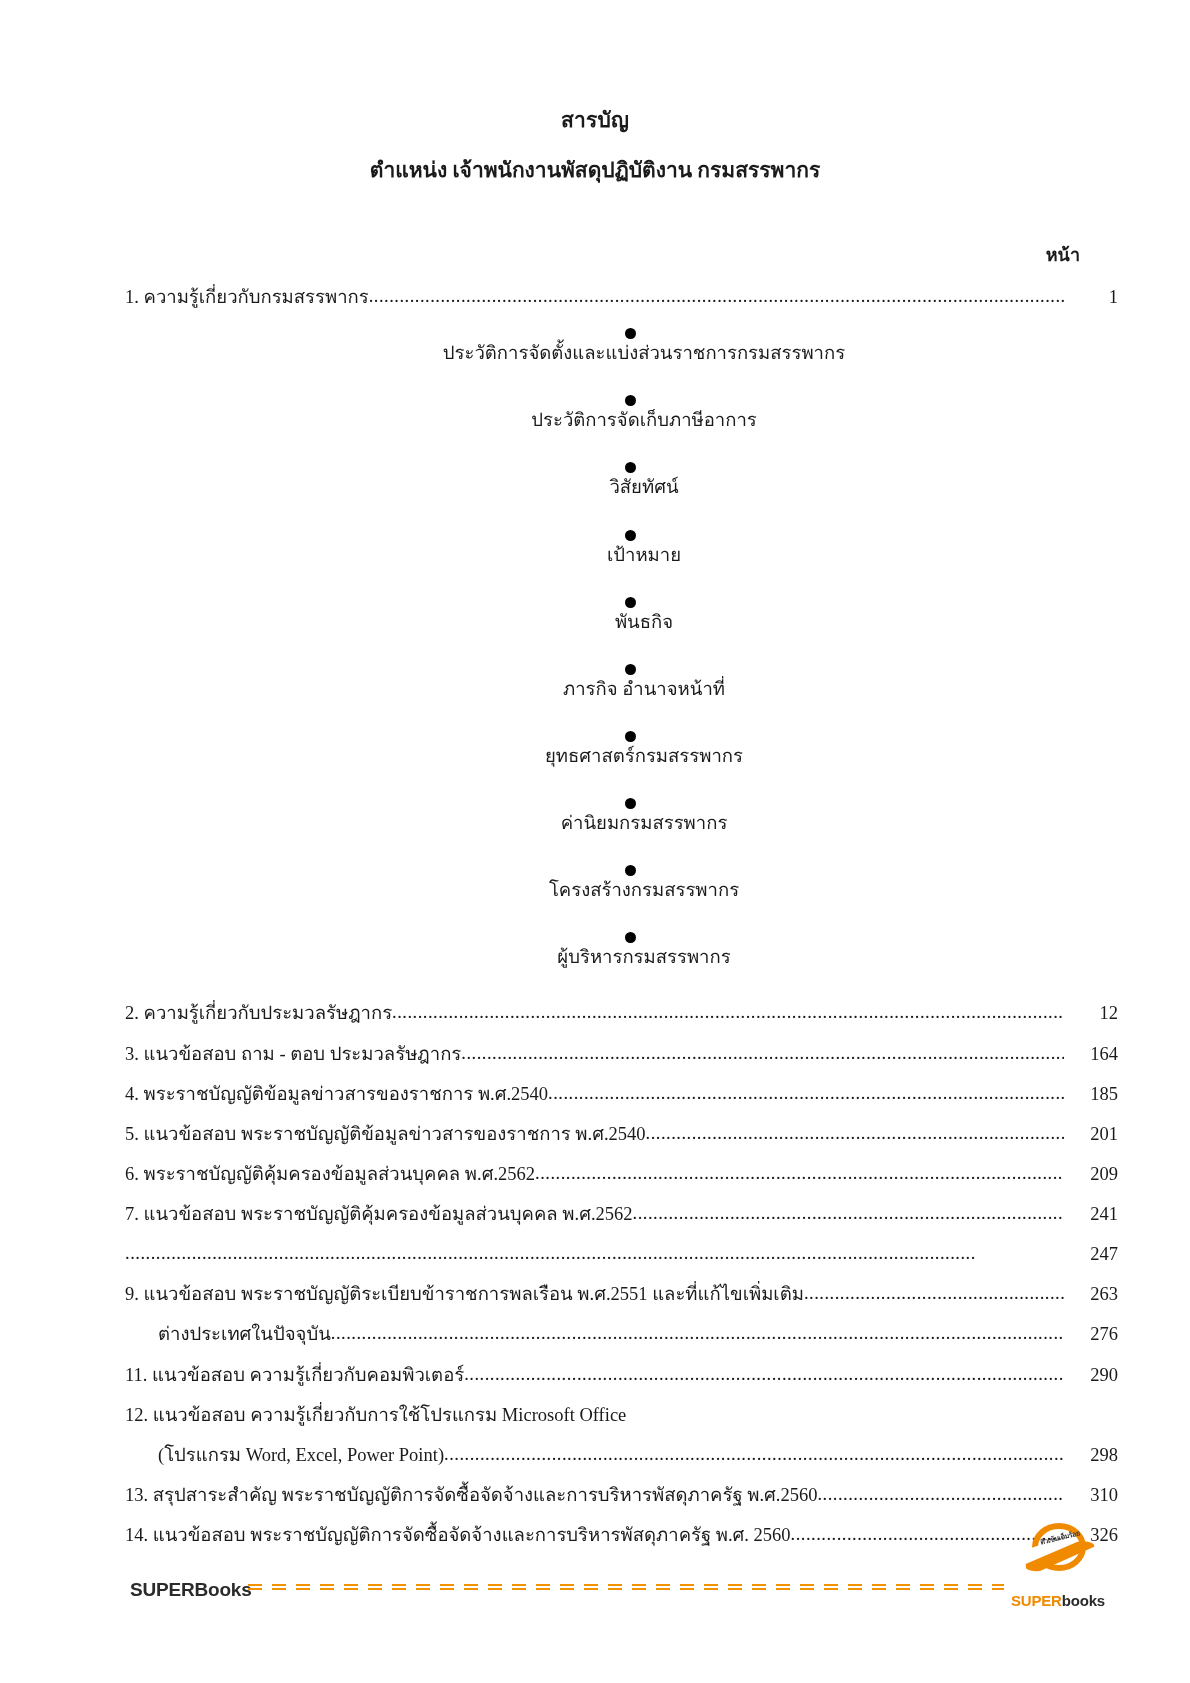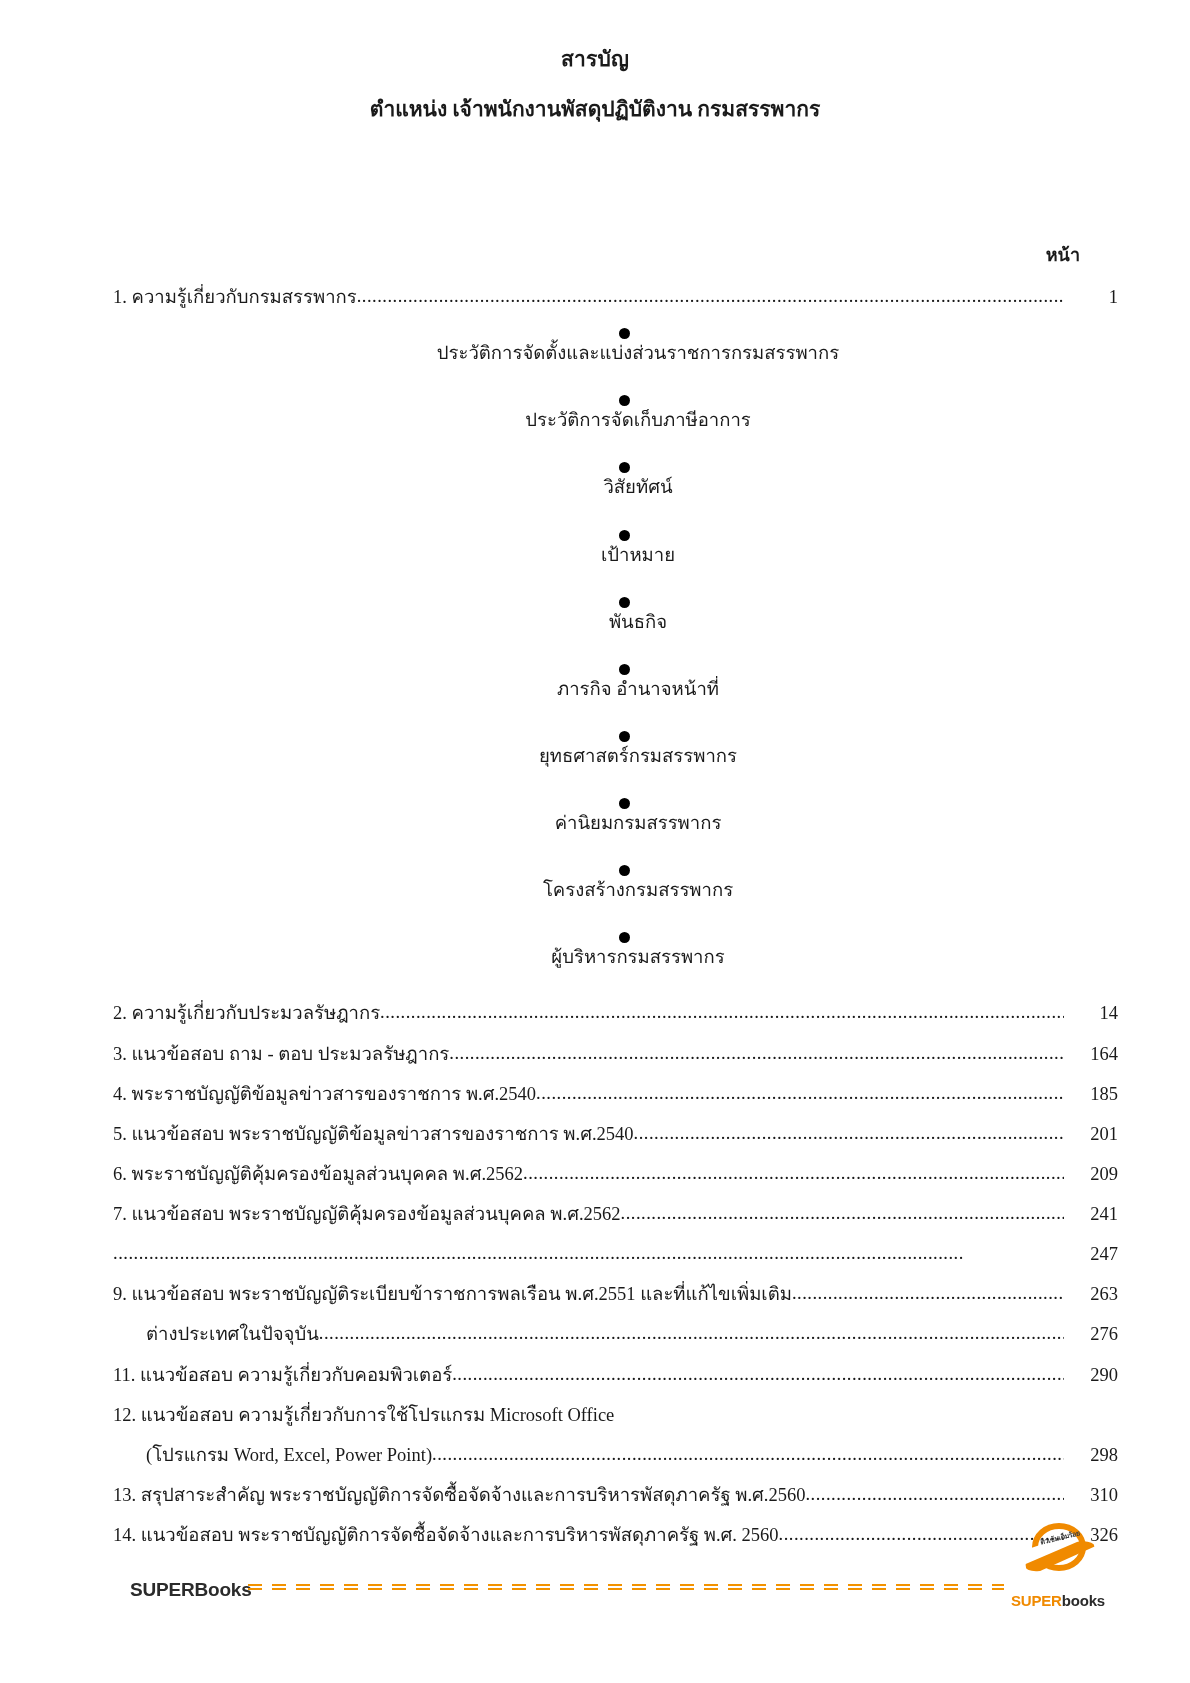--- a/index.html
+++ b/index.html
@@ -17,21 +17,21 @@
     height: 1683px;
     margin: 0 auto;
     background: #ffffff;
     overflow: hidden;
     box-sizing: border-box;
   }
 
   
   .head {
     text-align: center;
-    padding-top: 47px;
+    padding-top: 108px;
   }
   .doc-title {
     font-size: 21px;
     font-weight: 700;
     letter-spacing: .2px;
     line-height: 1.2;
   }
   .doc-subtitle {
     font-size: 21px;
     font-weight: 700;
@@ -44,21 +44,21 @@
     position: absolute;
     right: 110px;
     top: 240px;
     font-size: 18px;
     font-weight: 700;
   }
 
   
   .toc {
     position: absolute;
-    left: 113px;
+    left: 125px;
     right: 72px;
     top: 286px;
   }
   .toc-row {
     display: flex;
     align-items: baseline;
     font-size: 18.5px;
     line-height: 1.25;
     margin-bottom: 17px;
     white-space: nowrap;
@@ -286,21 +286,21 @@
         </li>
       <li>
           <span class="dot"></span>
           <span class="btxt">ผู้บริหารกรมสรรพากร</span>
         </li>
     </ul>
 
     <div class="toc-row">
       <span class="lbl">2. ความรู้เกี่ยวกับประมวลรัษฎากร</span>
       <span class="leader">......................................................................................................................................................................</span>
-      <span class="pg">14</span>
+      <span class="pg">12</span>
     </div>
 
     <div class="toc-row">
       <span class="lbl">3. แนวข้อสอบ ถาม - ตอบ ประมวลรัษฎากร</span>
       <span class="leader">......................................................................................................................................................................</span>
       <span class="pg">164</span>
     </div>
 
     <div class="toc-row">
       <span class="lbl">4. พระราชบัญญัติข้อมูลข่าวสารของราชการ พ.ศ.2540</span>

